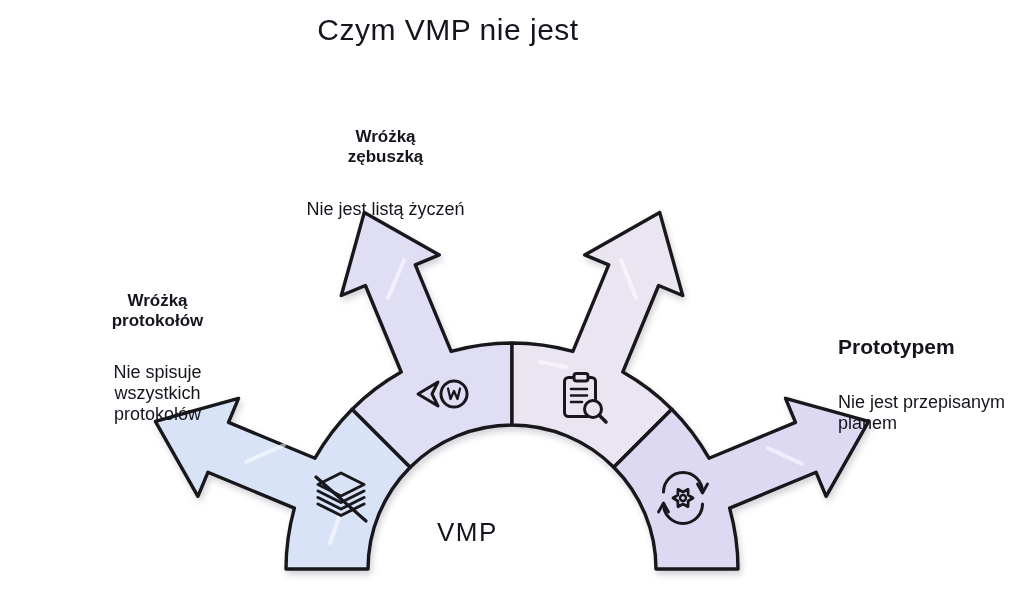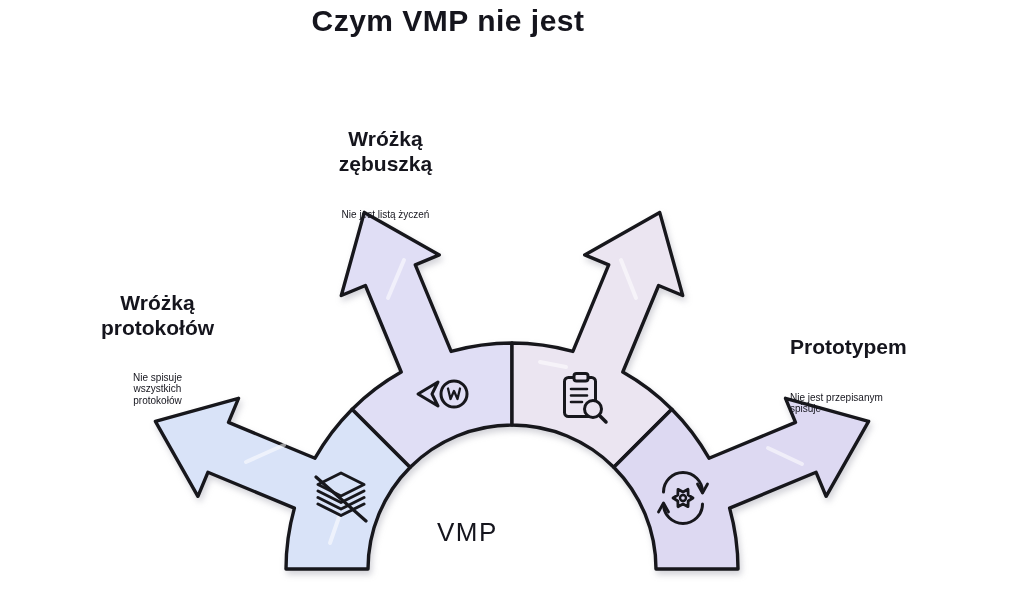--- a/index.html
+++ b/index.html
@@ -1,27 +1,27 @@
 <!DOCTYPE html>
 <html><head>
 <meta charset="utf-8">
 <style>
   html,body{margin:0;padding:0;background:#fff;}
   .stage{position:relative;width:1024px;height:609px;background:#ffffff;overflow:hidden;
          font-family:"Liberation Sans",sans-serif;color:#15151d;}
-  .title{position:absolute;left:0;top:4px;width:896px;text-align:center;
-         font-size:30px;font-weight:700;letter-spacing:.5px;}
+  .title{position:absolute;left:0;top:13px;width:896px;text-align:center;
+         font-size:30px;font-weight:400;letter-spacing:.5px;}
   .arcsvg{position:absolute;left:0;top:0;}
   .seg{stroke:#17171c;stroke-width:3.4;stroke-linejoin:round;}
   .shapes{filter:drop-shadow(2px 4px 3px rgba(110,110,130,.30));}
   .ink{stroke:#17171c;fill:none;stroke-linecap:round;stroke-linejoin:round;}
   .streak{stroke:rgba(255,255,255,.55);stroke-width:4;stroke-linecap:round;fill:none;}
   .label{position:absolute;white-space:pre-line;}
-  .label .h{font-size:21px;line-height:1.18;font-weight:600;white-space:pre-line;}
-  .label .s{font-size:10px;line-height:1.17;font-weight:400;white-space:pre-line;}
+  .label .h{font-size:17px;line-height:1.18;font-weight:600;white-space:pre-line;}
+  .label .s{font-size:18px;line-height:1.17;font-weight:400;white-space:pre-line;}
   .tc{text-align:center;}
   .tl{text-align:left;}
   #label-2 .h{font-size:21px;} #label-2 .s{font-size:14.5px;margin-top:16px;}
   #label-3 .h{font-size:21px;}
   #label-0 .s{margin-top:13px;} #label-1 .s{margin-top:14px;} #label-3 .s{margin-top:14px;}
   .vmp{position:absolute;left:437px;top:517px;width:150px;
        font-size:26px;font-weight:500;letter-spacing:1.5px;}
 </style>
 </head>
 <body>
@@ -87,20 +87,20 @@
 protokołów</div>
   </div>
 
   <div id="label-1" class="label tc" style="left:283px;top:109px;width:205px;">
     <div class="h">Wróżką
 zębuszką</div>
     <div class="s">Nie jest listą życzeń</div>
   </div>
 
 
-  <div id="label-3" class="label tl" style="left:790px;top:317px;width:170px;">
+  <div id="label-3" class="label tl" style="left:838px;top:317px;width:170px;">
     <div class="h">Prototypem</div>
     <div class="s">Nie jest przepisanym
-spisuje</div>
+planem</div>
   </div>
 
   <div class="vmp">VMP</div>
 </div>
 
 </body></html>

